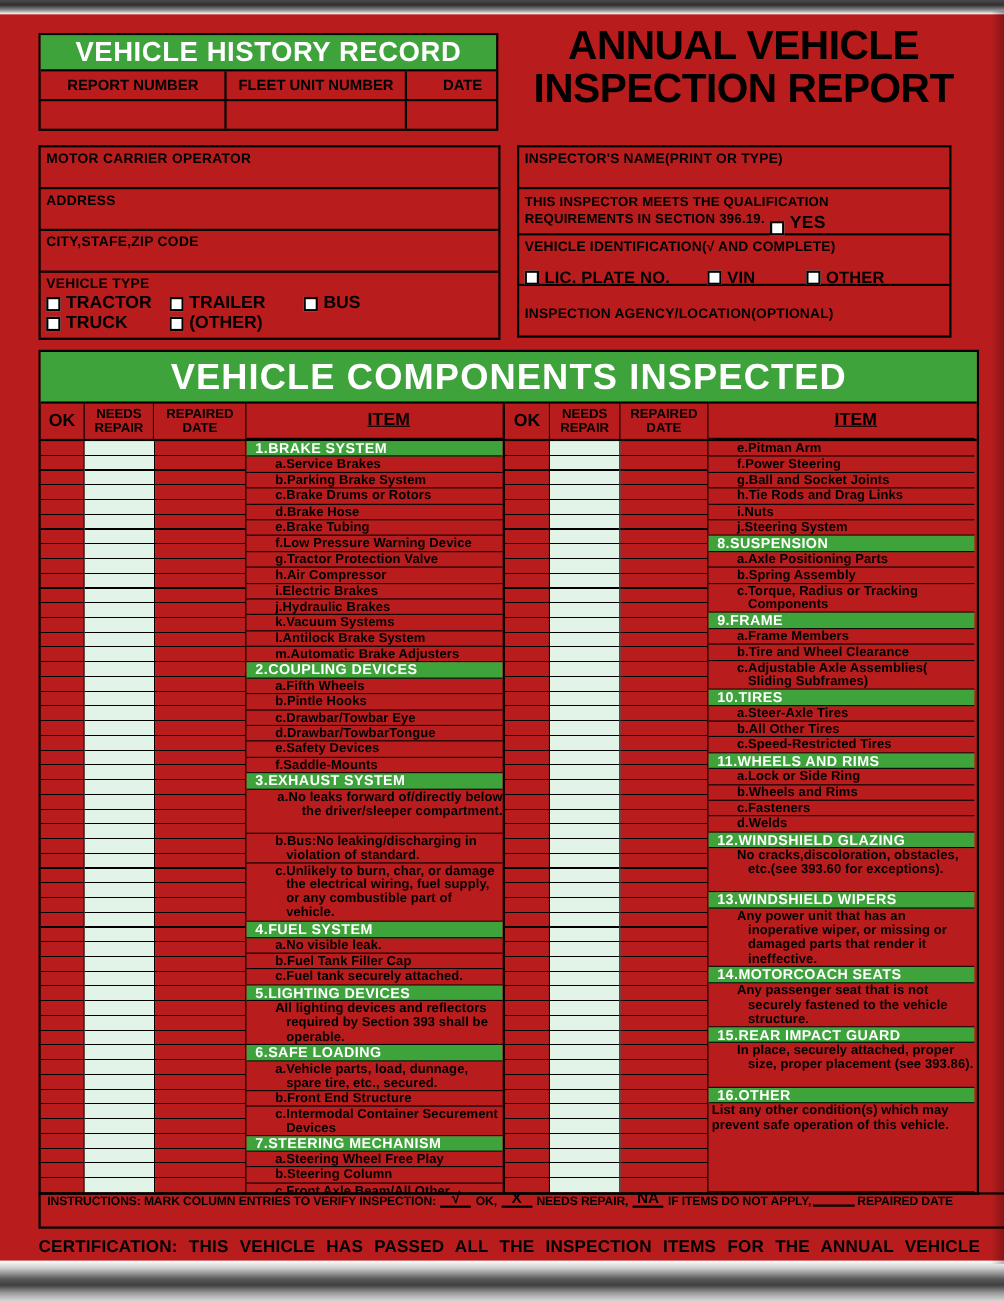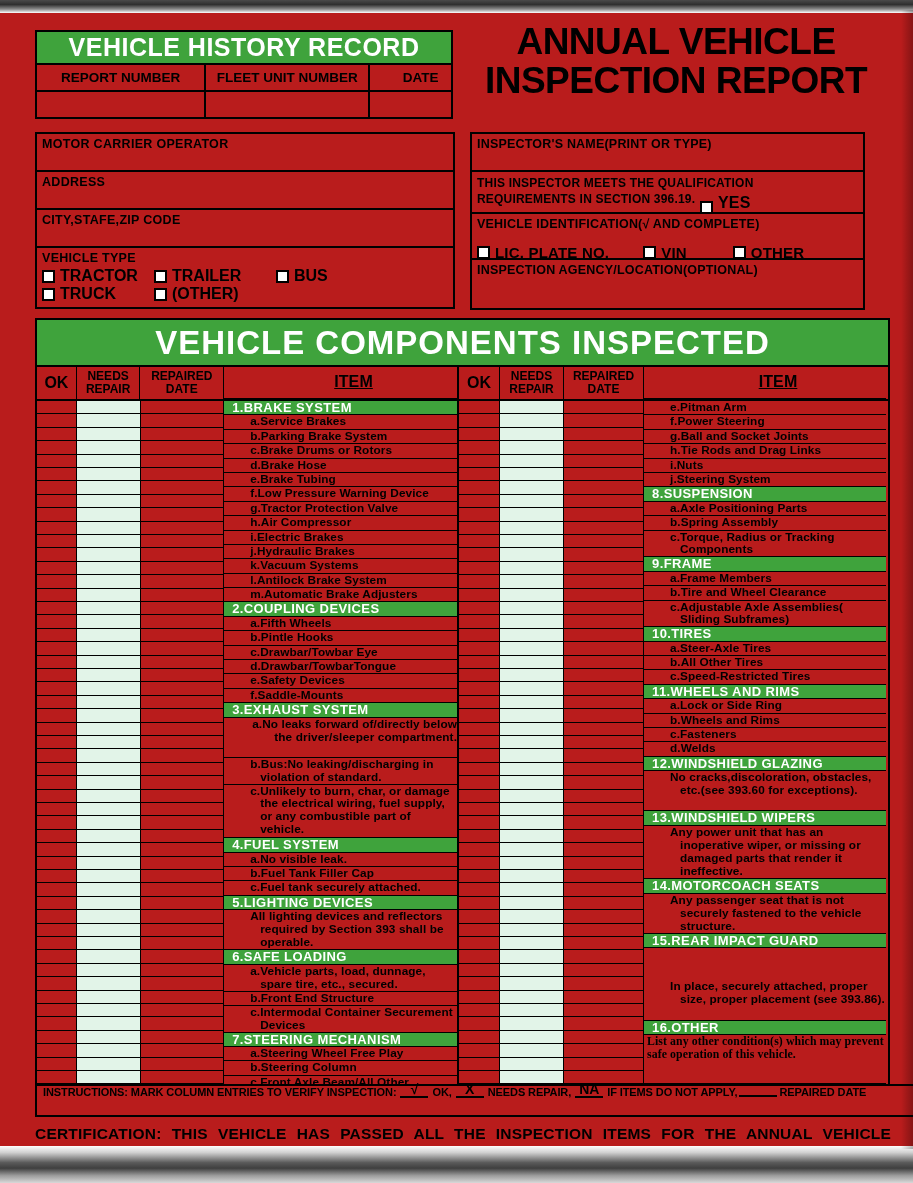--- a/index.html
+++ b/index.html
@@ -45,21 +45,21 @@
   .irow{border-bottom:2px solid #000;padding:3px 5px;font-size:12.5px;letter-spacing:.2px;}
   .irow:last-child{border-bottom:none;}
   .i-name{height:38px;}
   .i-qual{height:42px;position:relative;font-size:12px;line-height:1.35;padding-right:10px;}
   .i-qual .yes{position:absolute;left:228px;top:20px;display:flex;align-items:flex-end;font-size:16px;}
   .i-vid{height:46px;}
   .vid-row{display:flex;align-items:center;font-size:15px;margin-top:13px;}
   .vid-opt{display:flex;align-items:center;}
   .vid-opt.o1{margin-right:34px;}
   .vid-opt.o2{margin-right:46px;}
-  .i-agency{height:48px;}
+  .i-agency{height:30px;margin-top:15px;}
 
   
   .comp{position:absolute;left:35px;top:318px;width:855px;border:2px solid #000;}
   .banner{height:47px;background:#3fa33c;color:#fff;font-size:33px;letter-spacing:1px;
     display:flex;align-items:center;justify-content:center;border-bottom:2px solid #000;}
   .chead{display:flex;height:34px;border-bottom:2px solid #000;}
   .chead > .half{display:flex;}
   .hcell{display:flex;align-items:center;justify-content:center;text-align:center;
     border-right:1px solid #000;line-height:1.05;}
   .hcell.ok{font-size:16px;}
@@ -73,21 +73,21 @@
   .cbody .half{display:flex;}
   .mark-col{border-right:1px solid #000;height:100%;
     background-image:repeating-linear-gradient(to bottom,transparent 0 12.4px,#000 12.4px 13.4px);}
   .mark-col.mint{background-color:#e2f4e8;}
   .item-col{display:flex;flex-direction:column;height:100%;overflow:hidden;}
   .sec-h{background:#3fa33c;color:#fff;font-size:13px;line-height:13.3px;min-height:14.4px;
     padding-left:8px;letter-spacing:.4px;border-bottom:1px solid #000;white-space:nowrap;}
   .item{font-size:11.8px;line-height:12.9px;border-bottom:1px solid #000;
     padding-left:36px;text-indent:-10px;min-height:14.4px;letter-spacing:.1px;}
   .item.flush{padding-left:3px;text-indent:0;}
-  .item.grow{flex:1;font-family:Liberation Serif, serif;}
+  .item.grow{flex:1;}
 
   
   .instr{position:absolute;left:35px;top:1084px;width:894px;height:33px;border:2px solid #000;
     display:flex;align-items:flex-start;padding:0 6px;font-size:11px;letter-spacing:-.1px;white-space:nowrap;}
   .mk{display:inline-block;border-bottom:2px solid #000;min-width:28px;text-align:center;
     font-size:14px;line-height:13px;margin:0 4px;position:relative;top:-3px;}
   .blankline{display:inline-block;width:38px;border-bottom:2px solid #000;height:13px;margin:0 2px;position:relative;top:-2px;}
 
   
   .cert{position:absolute;left:35px;top:1122px;width:856px;font-size:15.5px;line-height:1.55;
@@ -266,21 +266,21 @@
             <div class="item">b.Wheels and Rims</div>
             <div class="item">c.Fasteners</div>
             <div class="item">d.Welds</div>
             <div class="sec-h">12.WINDSHIELD GLAZING</div>
             <div class="item" style="min-height: 40.2px;">No cracks,discoloration, obstacles, etc.(see 393.60 for exceptions).</div>
             <div class="sec-h">13.WINDSHIELD WIPERS</div>
             <div class="item" style="min-height: 53.6px;">Any power unit that has an inoperative wiper, or missing or damaged parts that render it ineffective.</div>
             <div class="sec-h">14.MOTORCOACH SEATS</div>
             <div class="item" style="min-height: 40.2px;">Any passenger seat that is not securely fastened to the vehicle structure.</div>
             <div class="sec-h">15.REAR IMPACT GUARD</div>
-            <div class="item" style="min-height: 40.2px; margin-top: 32px;">In place, securely attached, proper size, proper placement (see 393.86).</div>
+            <div class="item" style="min-height: 40.2px;">In place, securely attached, proper size, proper placement (see 393.86).</div>
             <div class="sec-h">16.OTHER</div>
             <div class="item flush grow" style="min-height: 26.8px;">List any other condition(s) which may prevent safe operation of this vehicle.</div>
           </div>
       </div>
     </div>
   </div>
 
   <div class="instr">
     <span>INSTRUCTIONS: MARK COLUMN ENTRIES TO VERIFY INSPECTION:</span>
     <span class="mk">√</span>

